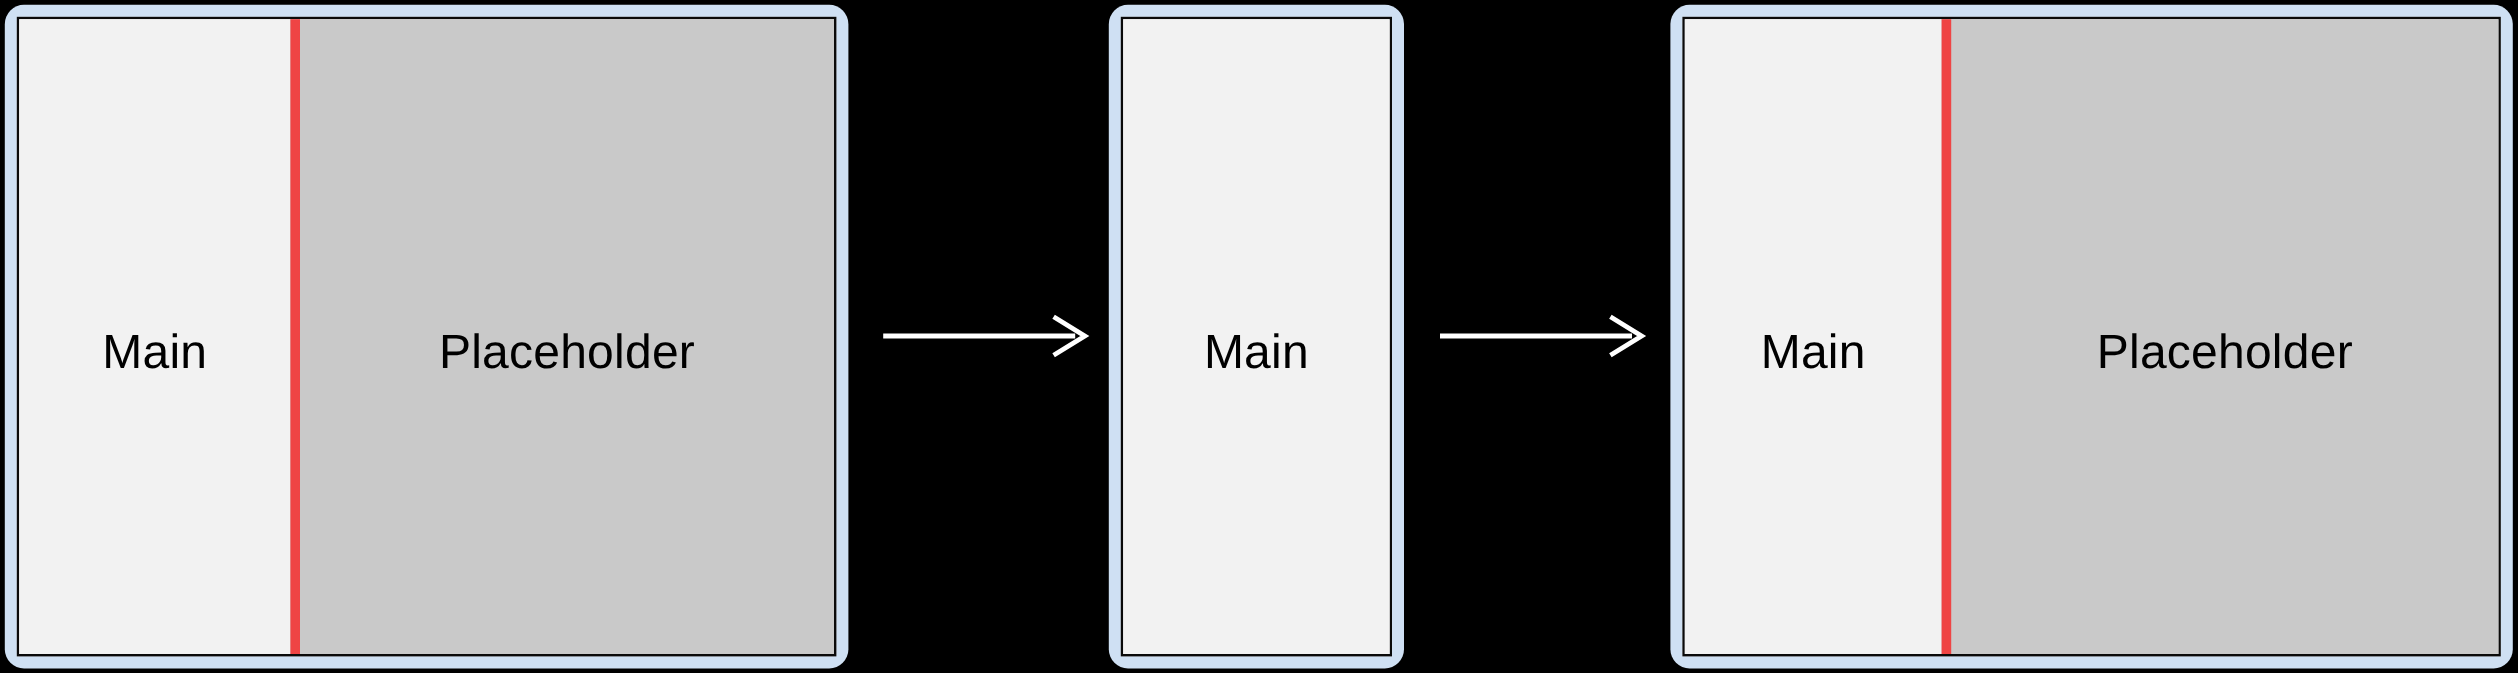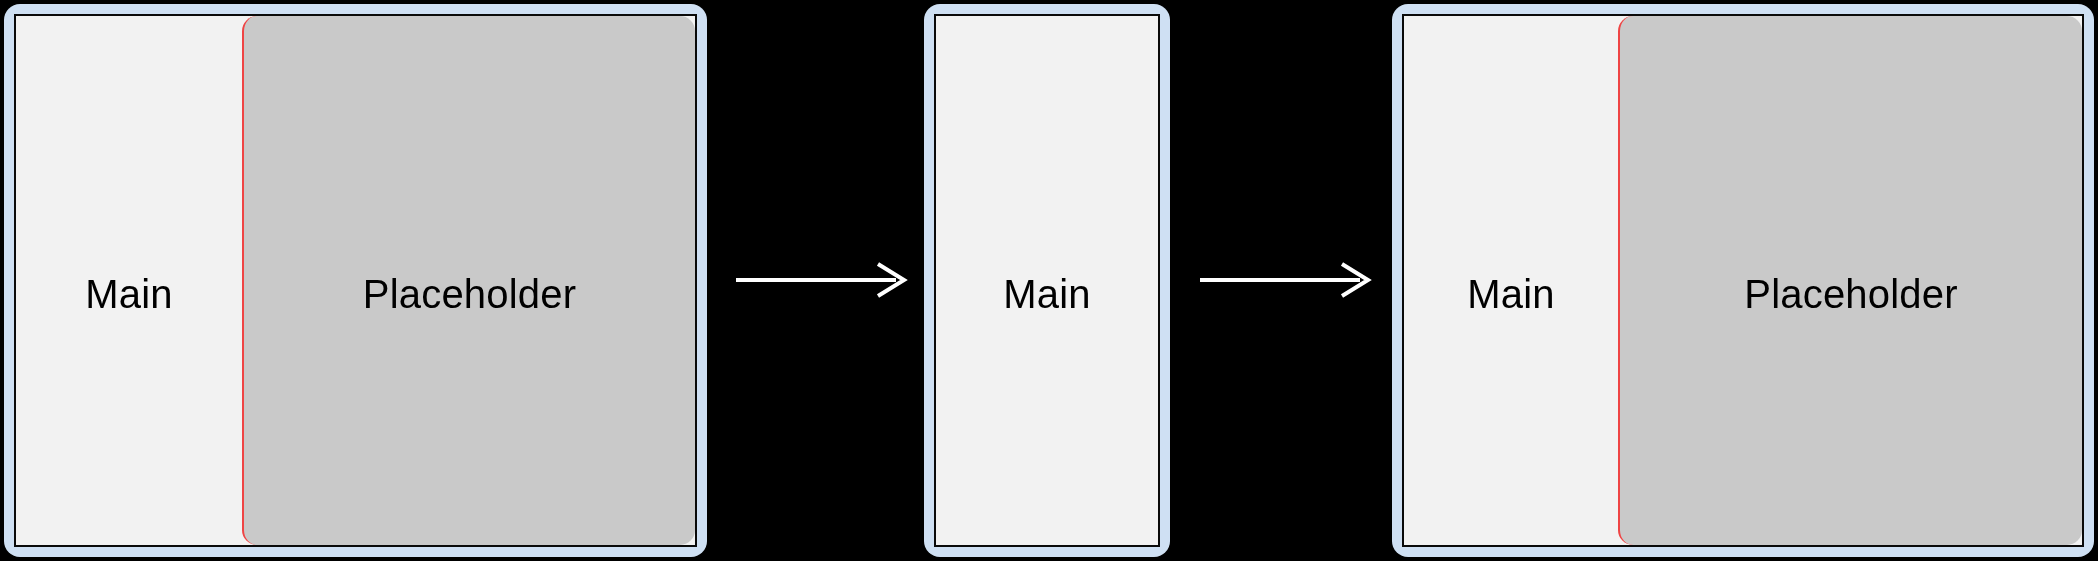--- a/index.html
+++ b/index.html
@@ -44,22 +44,21 @@
     height: 100%;
     overflow: hidden;
   }
 
   .region-main {
     background: #f2f2f2;
   }
 
   .region-placeholder {
     background: #c9c9c9;
-    border-left: 2px solid #ef4444;
-    border-radius: 15px;
+    border-left: 8px solid #ef4444;
   }
 
   .region-label {
     color: #000000;
     font-size: 40px;
     line-height: 1;
     font-weight: 400;
     letter-spacing: 0.2px;
     white-space: nowrap;
     margin-top: 26px;

